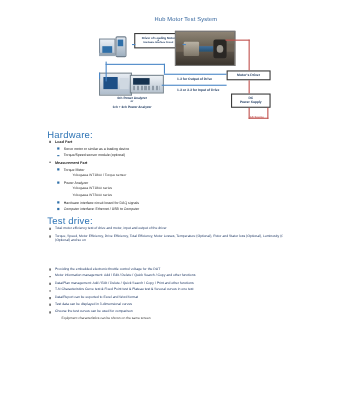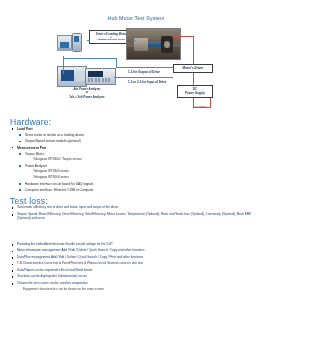--- a/index.html
+++ b/index.html
@@ -1,21 +1,21 @@
 <!DOCTYPE html>
 <html><head>
 <meta charset="utf-8">
 <style>
   html,body{margin:0;padding:0;}
   body{
     width:257px;height:357px;background:#ffffff;
     font-family:"Liberation Sans",sans-serif;
     color:#1f1f1f;overflow:hidden;position:relative;
   }
-  .page{position:relative;width:257px;height:308px;}
+  .page{position:relative;width:257px;height:308px;margin-left:33px;}
 
   
   .diagram{position:relative;width:257px;height:115px;}
   .diag-title{
     position:absolute;left:96px;top:15px;width:80px;text-align:center;
     font-size:5.2px;color:#31639c;letter-spacing:.15px;font-weight:400;
   }
 
   .pc{position:absolute;left:57px;top:31px;width:30px;height:24px;}
   .pc .tower{position:absolute;left:0;top:4px;width:13px;height:13px;
@@ -229,21 +229,21 @@
             <li class="b3">Yokogawa WT1800 series</li>
             <li class="b3">Yokogawa WT3000 series</li>
           </ul>
         </li>
         <li class="b2">Hardware interface circuit board for DAQ signals</li>
         <li class="b2">Computer interface: Ethernet / USB to Computer</li>
       </ul>
     </li>
   </ul>
 
-  <div class="sec-h h-ti">Test loss:</div>
+  <div class="sec-h h-ti">Test drive:</div>
 
   <ul class="lvl1" style="left:10px;top:206px;width:244px;">
     <li class="bt">Total motor efficiency test of drive and motor, input and output of the driver</li>
     <li class="bt">Torque, Speed, Motor Efficiency, Drive Efficiency, Total Efficiency, Motor Losses, Temperature (Optional), Rotor and Stator loss (Optional), Luminosity (Optional), Back EMF (Optional) and so on</li>
   </ul>
 
 
   <ul class="lvl1" style="left:10px;top:243px;width:244px;">
     <li class="bs">Providing the embedded electronic throttle control voltage for the DUT</li>
     <li class="bs">Motor information management: Add / Edit / Delete / Quick Search / Copy and other functions</li>

